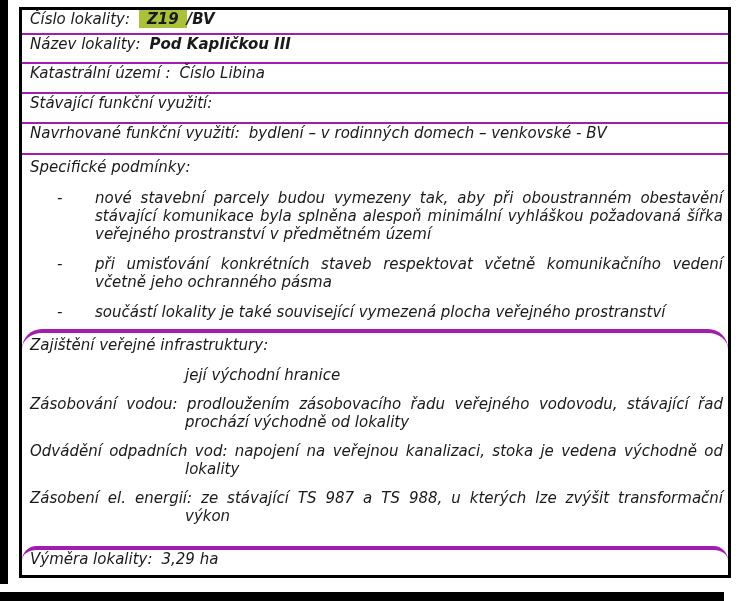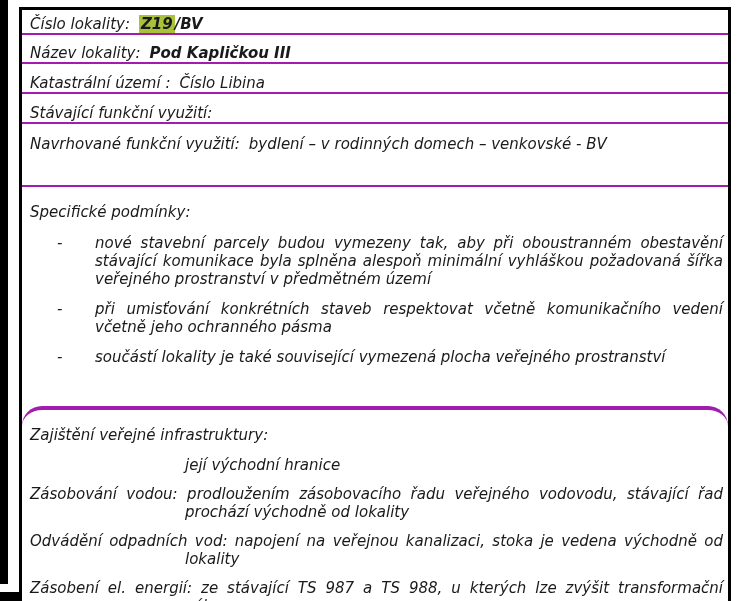--- a/index.html
+++ b/index.html
@@ -12,30 +12,30 @@
   .edge-bottom { position:absolute; left:0; top:592px; width:724px; height:9px; background:#000; }
 
   .doc-table {
     position:absolute; left:19px; top:7px; width:712px;
     border:3px solid #000; box-sizing:border-box; background:#fff;
   }
   .trow { border-top:2px solid #a21caf; box-sizing:border-box; padding:0 8px; }
   .trow:first-child { border-top:none; }
   .trow.thick { border-top-width:4px;border-radius:20px; }
 
-  .simple { display:flex; align-items:flex-end; white-space:pre; }
+  .simple { display:flex; align-items:flex-start; white-space:pre; }
   .h23{min-height:23px} .h29{min-height:29px} .h30{min-height:30px} .h31{min-height:31px}
   .h168{min-height:168px} .h217{min-height:217px}
 
   .rlabel { }
   .rvalue { margin-left:9px; }
   .bold   { font-weight:bold; }
-  .hl     { background:var(--hl,#a9c23a); padding:0 2px; font-weight:bold;margin-top:46px; }
+  .hl     { background:var(--hl,#a9c23a); padding:0 8px; font-weight:bold;margin-top:46px; }
 
-  .block { padding-top:16px; padding-bottom:8px; padding-right:5px;margin-top:32px; }
+  .block { padding-top:3px; padding-bottom:8px; padding-right:5px; }
   .section-title { line-height:19px; }
 
   .bullet { display:flex; margin-top:12px; padding-left:27px; }
   .bullet .marker { width:38px; flex:none; line-height:18px; }
   .bullet .btext  { flex:1; line-height:18px; }
 
   .infra-item { margin-top:11px; line-height:18px; }
   .line { line-height:18px; }
   .line.just { text-align:justify; text-align-last:justify; }
   .line.cont { margin-left:155px; }

